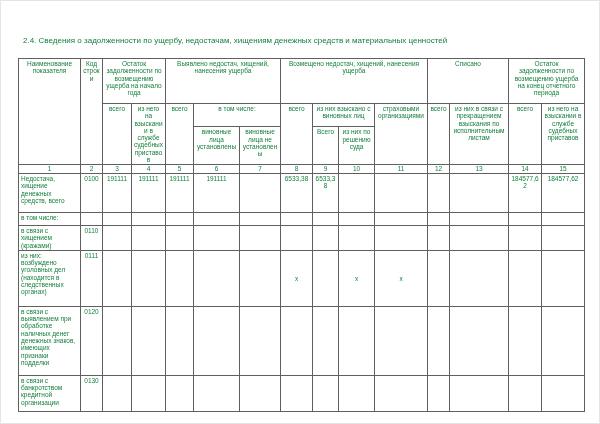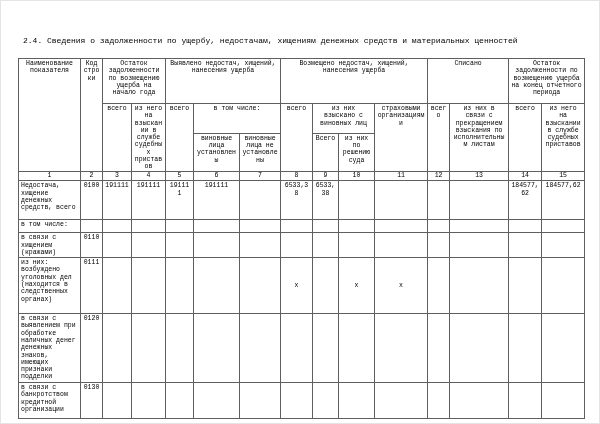--- a/index.html
+++ b/index.html
@@ -1,19 +1,19 @@
 <!DOCTYPE html>
 <html><head>
 <meta charset="utf-8">
 <style>
   html,body { margin:0; padding:0; background:#fff; }
   .page {
     position:relative; width:600px; height:424px; box-sizing:border-box;
     background:#ffffff; border:1px solid #e4e4e4;
-    font-family:Liberation Mono, monospace; color:#000000;
+    font-family:Liberation Sans, sans-serif; color:#15803d;
   }
   .title {
     position:absolute; left:22px; top:35px;
     font-size:8px; white-space:nowrap;
   }
   table.report {
     position:absolute; left:17px; top:57px; width:566px;
     border-collapse:collapse; table-layout:fixed;
     font-size:6.5px; line-height:1.12;
   }

